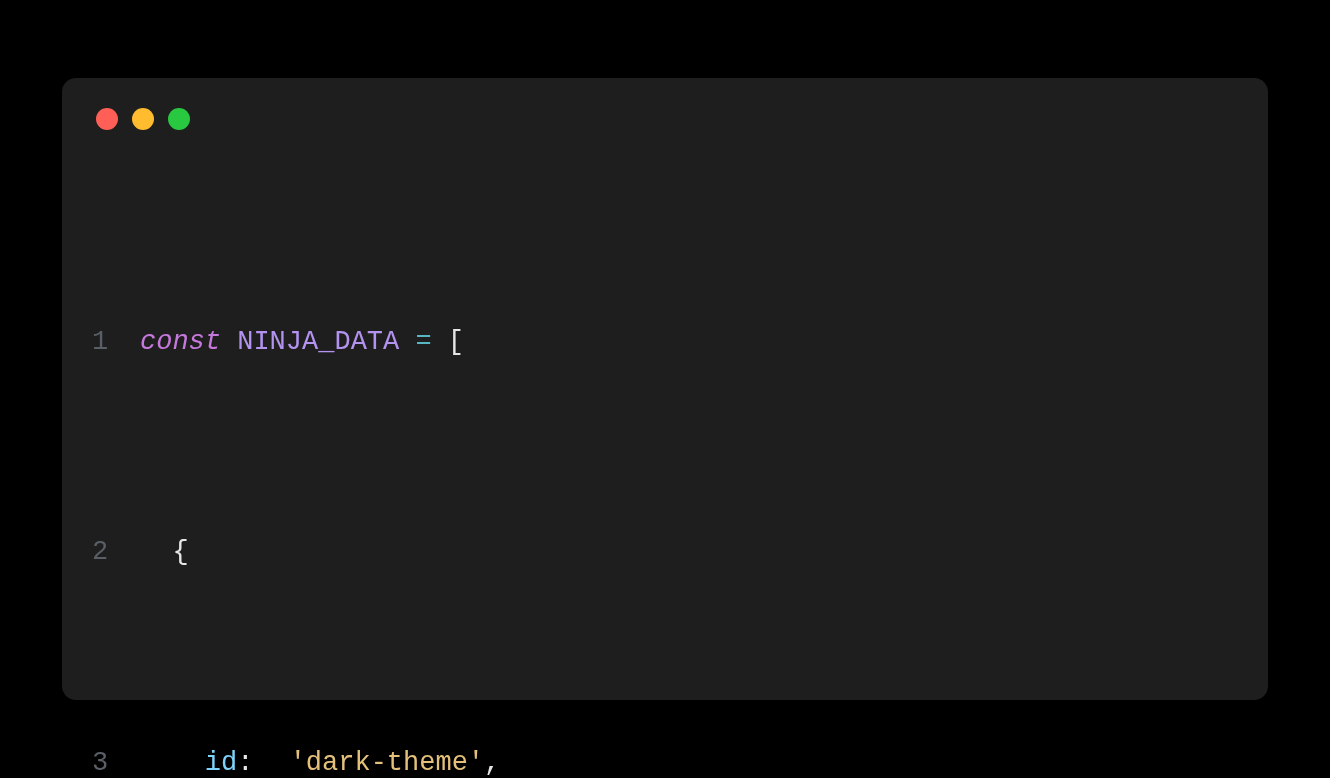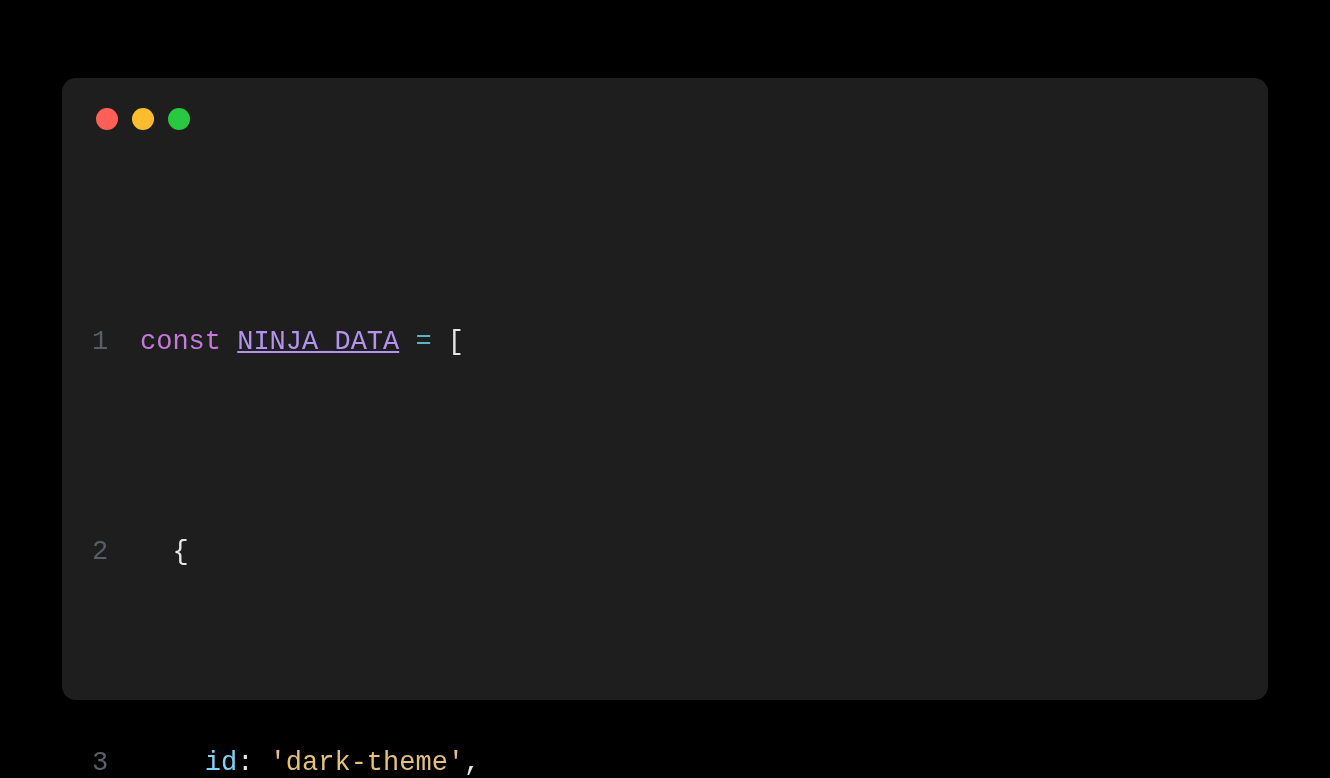--- a/index.html
+++ b/index.html
@@ -49,27 +49,27 @@
     color: #5a5e66;
     text-align: left;
     user-select: none;
     flex-shrink: 0;
   }
   .content {
     flex: 1;
     color: #e6e6e6;
   }
 
-  .kw-const   { color: #c678dd; }   
-  .var-decl   { color: #b392f0; text-decoration: underline; }                        
+  .kw-const   { color: #c678dd; font-style: italic; }   
+  .var-decl   { color: #b392f0; }                        
   .op         { color: #56b6c2; }                        
   .brace      { color: #e6e6e6; }
   .prop       { color: #7dd3fc; }
   .colon      { color: #e6e6e6; }
-  .str        { color: #e5c07b; }                        
+  .str        { color: #e5c07b; margin-left: 20px; }                        
   .punct      { color: #e6e6e6; }
 </style>
 </head>
 <body>
 
 <div class="frame">
 
   <div class="traffic-lights">
     <div class="dot red"></div>
     <div class="dot yellow"></div>

